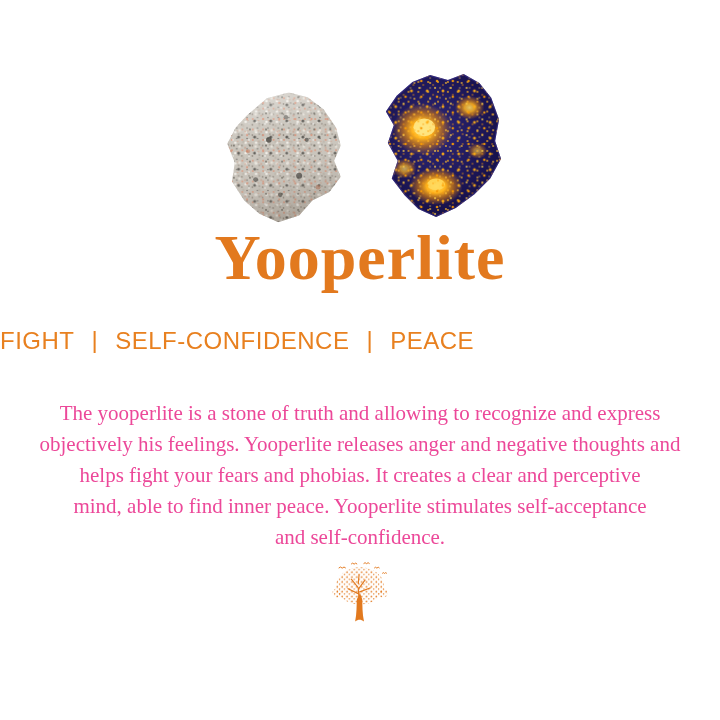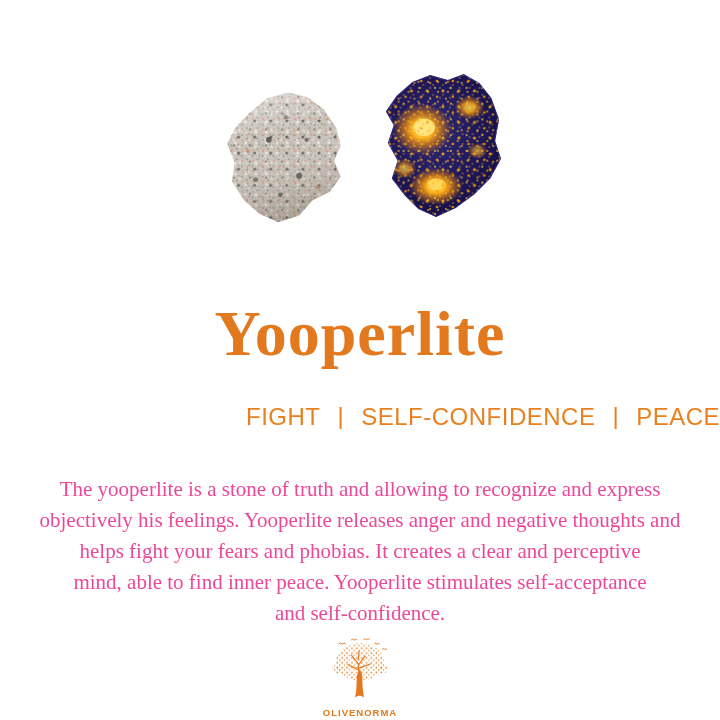--- a/index.html
+++ b/index.html
@@ -16,32 +16,31 @@
   .rocks {
     display: flex;
     justify-content: center;
     align-items: flex-start;
     gap: 25px;
     padding-top: 70px;
     height: 222px;
   }
   .rock-left { margin-top: 15px; }
   .page-title {
-    margin-top: 76px;
     text-align: center;
     font-family: "Liberation Serif", serif;
     font-weight: bold;
     font-size: 64px;
     line-height: 72px;
     letter-spacing: 1px;
     color: #e2791e;
   }
   .traits {
     margin-top: 32px;
-    text-align: right;
+    text-align: left;
     font-size: 24px;
     line-height: 30px;
     letter-spacing: 0.5px;
     color: #e8801f;
   }
   .traits .sep {
     margin: 0 17px;
     font-weight: 300;
     position: relative;
     top: -1px;
@@ -199,16 +198,15 @@
       <g stroke="#e2791e" stroke-width="1.3" fill="none">
         <path d="M37 44 L36 30 L28 20"></path>
         <path d="M36 32 L44 21"></path>
         <path d="M36.5 37 L24 31"></path>
         <path d="M37 35 L50 30"></path>
         <path d="M36 26 L37 15"></path>
       </g>
 
       <path d="M32.5 68 C34.5 59 34 50 34.5 43 L38 36 L40.5 43 C40.8 50 40.5 59 42.5 68 C39 65.5 36 65.5 32.5 68 Z" fill="#e2791e"></path>
     </svg>
-    <div class="brand-name">OLIVENORMA</div>
   </div>
 
 </div>
 
 </body></html>

